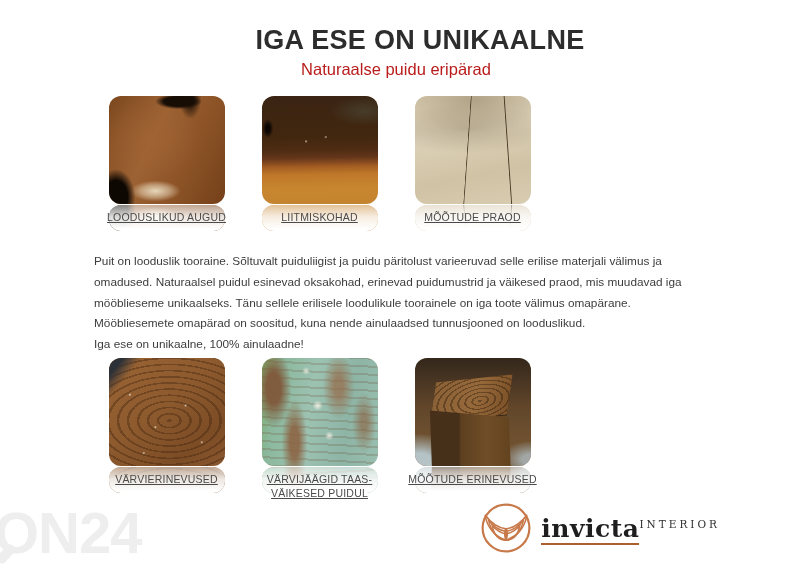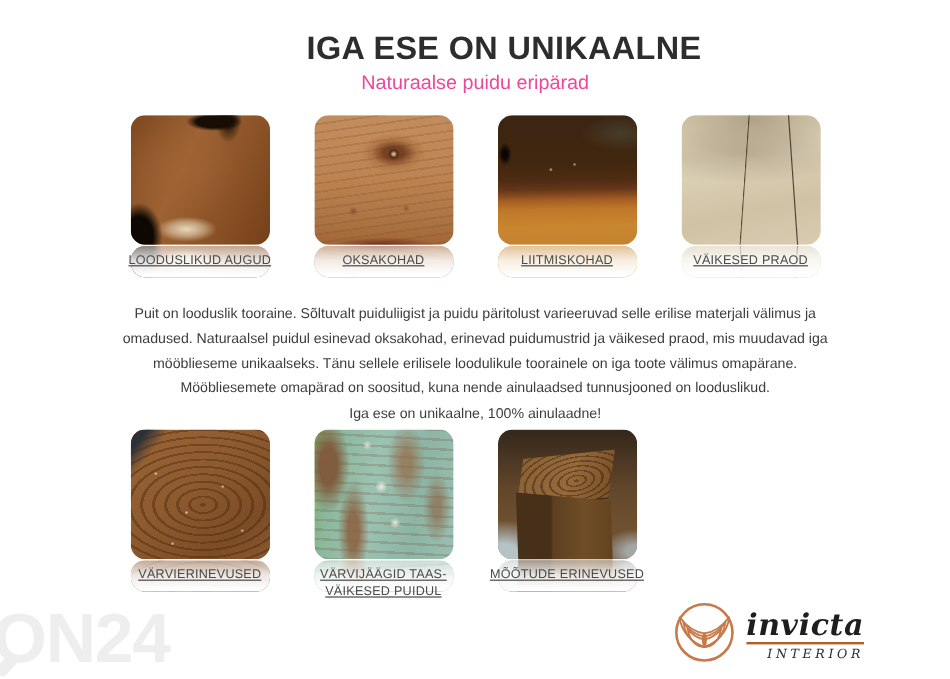--- a/index.html
+++ b/index.html
@@ -11,21 +11,21 @@
     overflow:hidden;
     font-family:"Liberation Sans",sans-serif;
     color:#3c3c3c;
   }
   
   .header{padding-top:24px;text-align:center;}
   .title{
     margin:0;font-size:27px;font-weight:600;letter-spacing:.3px;color:#2d2d2d;line-height:1.2;padding-left:48px;
   }
   .subtitle{
-    margin:4px 0 16px 0;font-size:16.5px;font-weight:400;color:#ec4899;
+    margin:4px 0 16px 0;font-size:16.5px;font-weight:400;color:#b91c1c;
   }
   
   .content{width:612px;margin:0 auto;}
   .grid{
     display:grid;grid-template-columns:repeat(4,153px);justify-items:center;
   }
   .grid.row1{margin-top:17px;}
   .grid.row2{margin-top:3px;}
   .tile{position:relative;width:116px;}
   .photo{
@@ -43,21 +43,21 @@
   .tile-label{
     position:absolute;top:114px;left:50%;transform:translateX(-50%);
     width:150px;z-index:2;text-align:center;
     font-size:10.5px;letter-spacing:.2px;color:#4a4a4a;line-height:1.35;
     white-space:pre-line;
     text-decoration:underline;
   }
   
   .bodytext{
     width:604px;margin:20px auto 0 auto;
-    font-size:11.8px;line-height:1.75;color:#3c3c3c;text-align:center;
+    font-size:11.8px;line-height:1.75;color:#3c3c3c;
   }
   .bodytext p{margin:0;}
   
   [data-tex="t1"] .bgtex{
     background:
       radial-gradient(ellipse 30px 10px at 60% 5%, #170d05 0%, #170d05 50%, rgba(23,13,5,0) 78%),
       radial-gradient(ellipse 16px 30px at 70% 2%, rgba(23,13,5,.9) 20%, rgba(23,13,5,0) 70%),
       radial-gradient(ellipse 26px 38px at 6% 94%, #0e0803 10%, #0e0803 45%, rgba(14,8,3,0) 75%),
       radial-gradient(ellipse 36px 15px at 40% 88%, rgba(236,222,194,.95) 0%, rgba(236,222,194,.5) 40%, rgba(236,222,194,0) 70%),
       radial-gradient(ellipse 70px 55px at 35% 40%, rgba(163,101,52,.6), rgba(163,101,52,0) 75%),
@@ -143,21 +143,21 @@
     position:absolute;left:-6px;bottom:4px;z-index:0;
     font-size:58px;font-weight:700;letter-spacing:-1px;line-height:1;color:#eeeeee;
   }
   .on24 .handle{
     position:absolute;left:7px;bottom:-3px;width:10px;height:22px;border-radius:5px;
     background:#eeeeee;transform:rotate(42deg);
   }
   .invicta{
     position:absolute;right:72px;bottom:8px;display:flex;align-items:center;gap:9px;
   }
-  .inv-text{display:flex;flex-direction:column;font-style:italic;}
+  .inv-text{display:flex;flex-direction:row;}
   .inv-name{
     font-family:"DejaVu Serif",serif;font-size:25px;font-weight:700;color:#1e1e1e;
     line-height:1;letter-spacing:.5px;border-bottom:2px solid #ad5f2c;padding-bottom:2px;
   }
   .inv-sub{
     font-family:"DejaVu Serif",serif;font-size:10.5px;letter-spacing:3px;color:#2e2e2e;
     margin-top:2px;text-align:right;
   }
 </style>
 </head>
@@ -178,51 +178,41 @@
         <div class="photo">
             <div class="bgtex"></div>
           </div>
         <div class="refl">
             <div class="bgtex"></div>
             <div class="fade"></div>
           </div>
         <div class="tile-label">LOODUSLIKUD AUGUD</div>
       </div>
 
-      <div class="tile" data-tex="t2">
-        <div class="photo">
-            <div class="bgtex"></div>
-          </div>
-        <div class="refl">
-            <div class="bgtex"></div>
-            <div class="fade"></div>
-          </div>
-        <div class="tile-label">OKSAKOHAD</div>
-      </div>
 
       <div class="tile" data-tex="t3">
         <div class="photo">
             <div class="bgtex"></div>
           </div>
         <div class="refl">
             <div class="bgtex"></div>
             <div class="fade"></div>
           </div>
         <div class="tile-label">LIITMISKOHAD</div>
       </div>
 
       <div class="tile" data-tex="t4">
         <div class="photo">
             <div class="bgtex"></div>
           </div>
         <div class="refl">
             <div class="bgtex"></div>
             <div class="fade"></div>
           </div>
-        <div class="tile-label">VÄIKESED PRAOD</div>
+        <div class="tile-label">MÕÕTUDE PRAOD</div>
       </div>
 
     </div>
 
     <div class="bodytext">
       <p>Puit on looduslik tooraine. Sõltuvalt puiduliigist ja puidu päritolust varieeruvad selle erilise materjali välimus ja omadused. Naturaalsel puidul esinevad oksakohad, erinevad puidumustrid ja väikesed praod, mis muudavad iga mööblieseme unikaalseks. Tänu sellele erilisele loodulikule toorainele on iga toote välimus omapärane. Mööbliesemete omapärad on soositud, kuna nende ainulaadsed tunnusjooned on looduslikud.</p>
       <p>Iga ese on unikaalne, 100% ainulaadne!</p>
     </div>
 
     <div class="grid row2">

